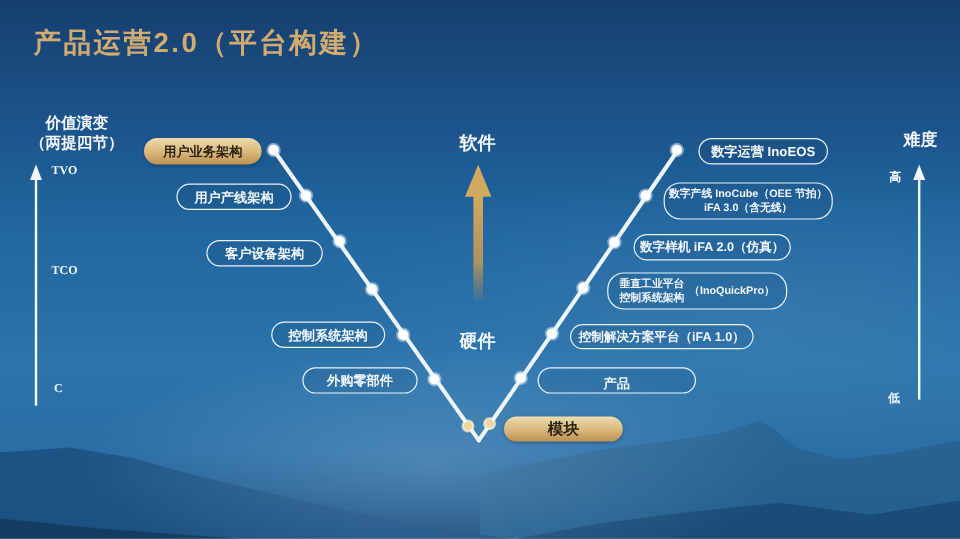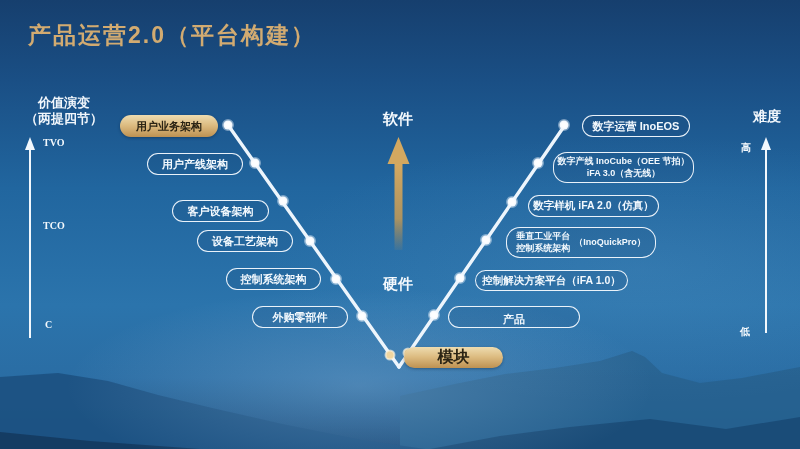--- a/index.html
+++ b/index.html
@@ -116,23 +116,20 @@
 
   <div class="pill gold" style="left:120px;top:115px;width:98px;height:22px;font-size:11px;">
     <span>用户业务架构</span>
   </div>
   <div class="pill outline" style="left:147px;top:153px;width:96px;height:22px;font-size:11px;">
     <span>用户产线架构</span>
   </div>
   <div class="pill outline" style="left:172px;top:200px;width:97px;height:22px;font-size:11px;">
     <span>客户设备架构</span>
   </div>
-  <div class="pill outline" style="left:197px;top:230px;width:96px;height:22px;font-size:11px;">
-    <span>设备工艺架构</span>
-  </div>
   <div class="pill outline" style="left:226px;top:268px;width:95px;height:22px;font-size:11px;">
     <span>控制系统架构</span>
   </div>
   <div class="pill outline" style="left:252px;top:306px;width:96px;height:22px;font-size:11px;">
     <span>外购零部件</span>
   </div>
 
   <div class="pill outline" style="left:582px;top:115px;width:108px;height:22px;font-size:11px;">
     <span>数字运营 InoEOS</span>
   </div>
@@ -153,17 +150,17 @@
       </span>
       <span>（InoQuickPro）</span>
     </span>
   </div>
   <div class="pill outline" style="left:475px;top:270px;width:153px;height:21px;font-size:10.5px;">
     <span>控制解决方案平台（iFA 1.0）</span>
   </div>
   <div class="pill outline" style="left:448px;top:306px;width:132px;height:22px;font-size:11px;align-items:flex-end;">
     <span>产品</span>
   </div>
-  <div class="pill gold" style="left:404px;top:347px;width:99px;height:21px;font-size:16px;">
+  <div class="pill gold" style="left:420px;top:347px;width:99px;height:21px;font-size:13px;">
     <span>模块</span>
   </div>
 
 </div>
 
 </body></html>

